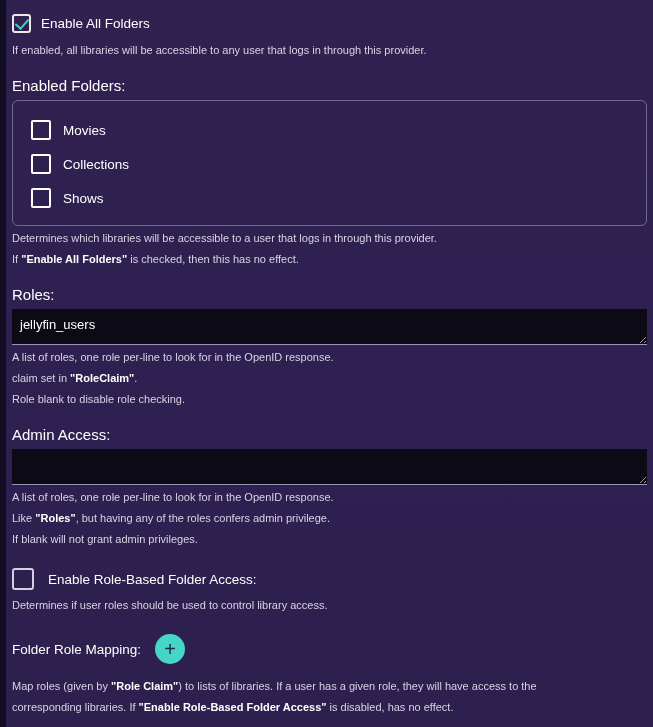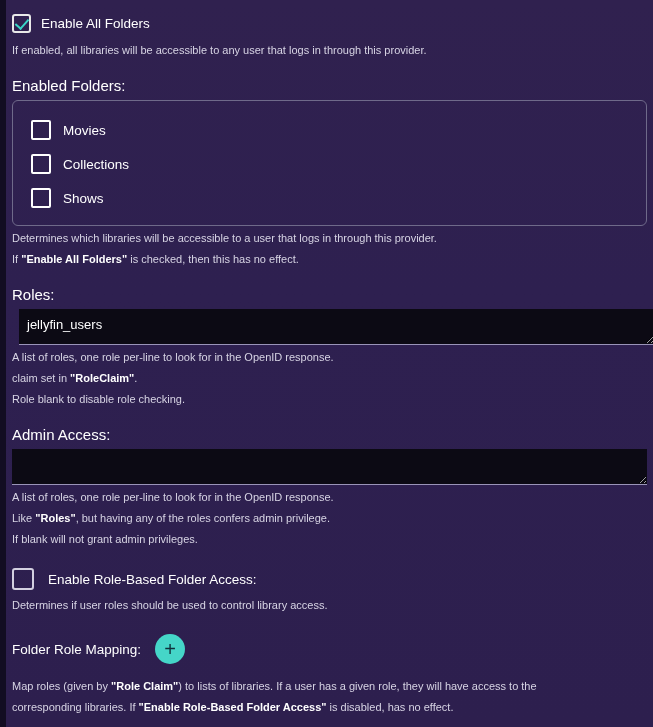--- a/index.html
+++ b/index.html
@@ -121,21 +121,21 @@
     background: #0c0a14;
     color: #ffffff;
     border: none;
     border-bottom: 1px solid #9a94b8;
     font-family: "Liberation Sans", sans-serif;
     font-size: 13px;
     padding: 8px 8px;
     resize: vertical;
     outline: none;
   }
-  textarea.ta-roles { height: 36px; margin-left: 7px; }
+  textarea.ta-roles { height: 36px; }
   textarea.ta-admin { height: 36px; }
 
   .toggle-row {
     display: flex;
     align-items: center;
     gap: 14px;
     margin-top: 17px;
     height: 28px;
   }
   .toggle-row .checkbox {

